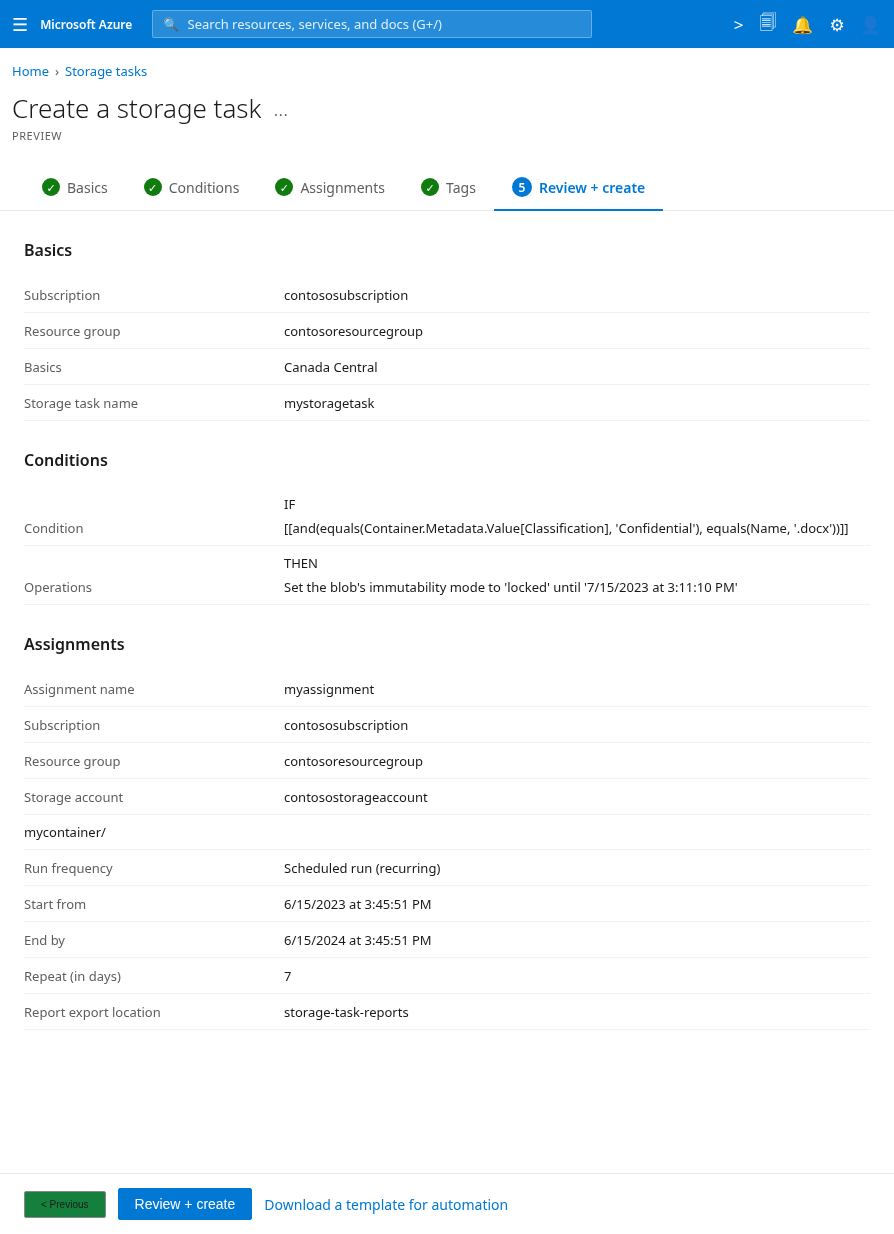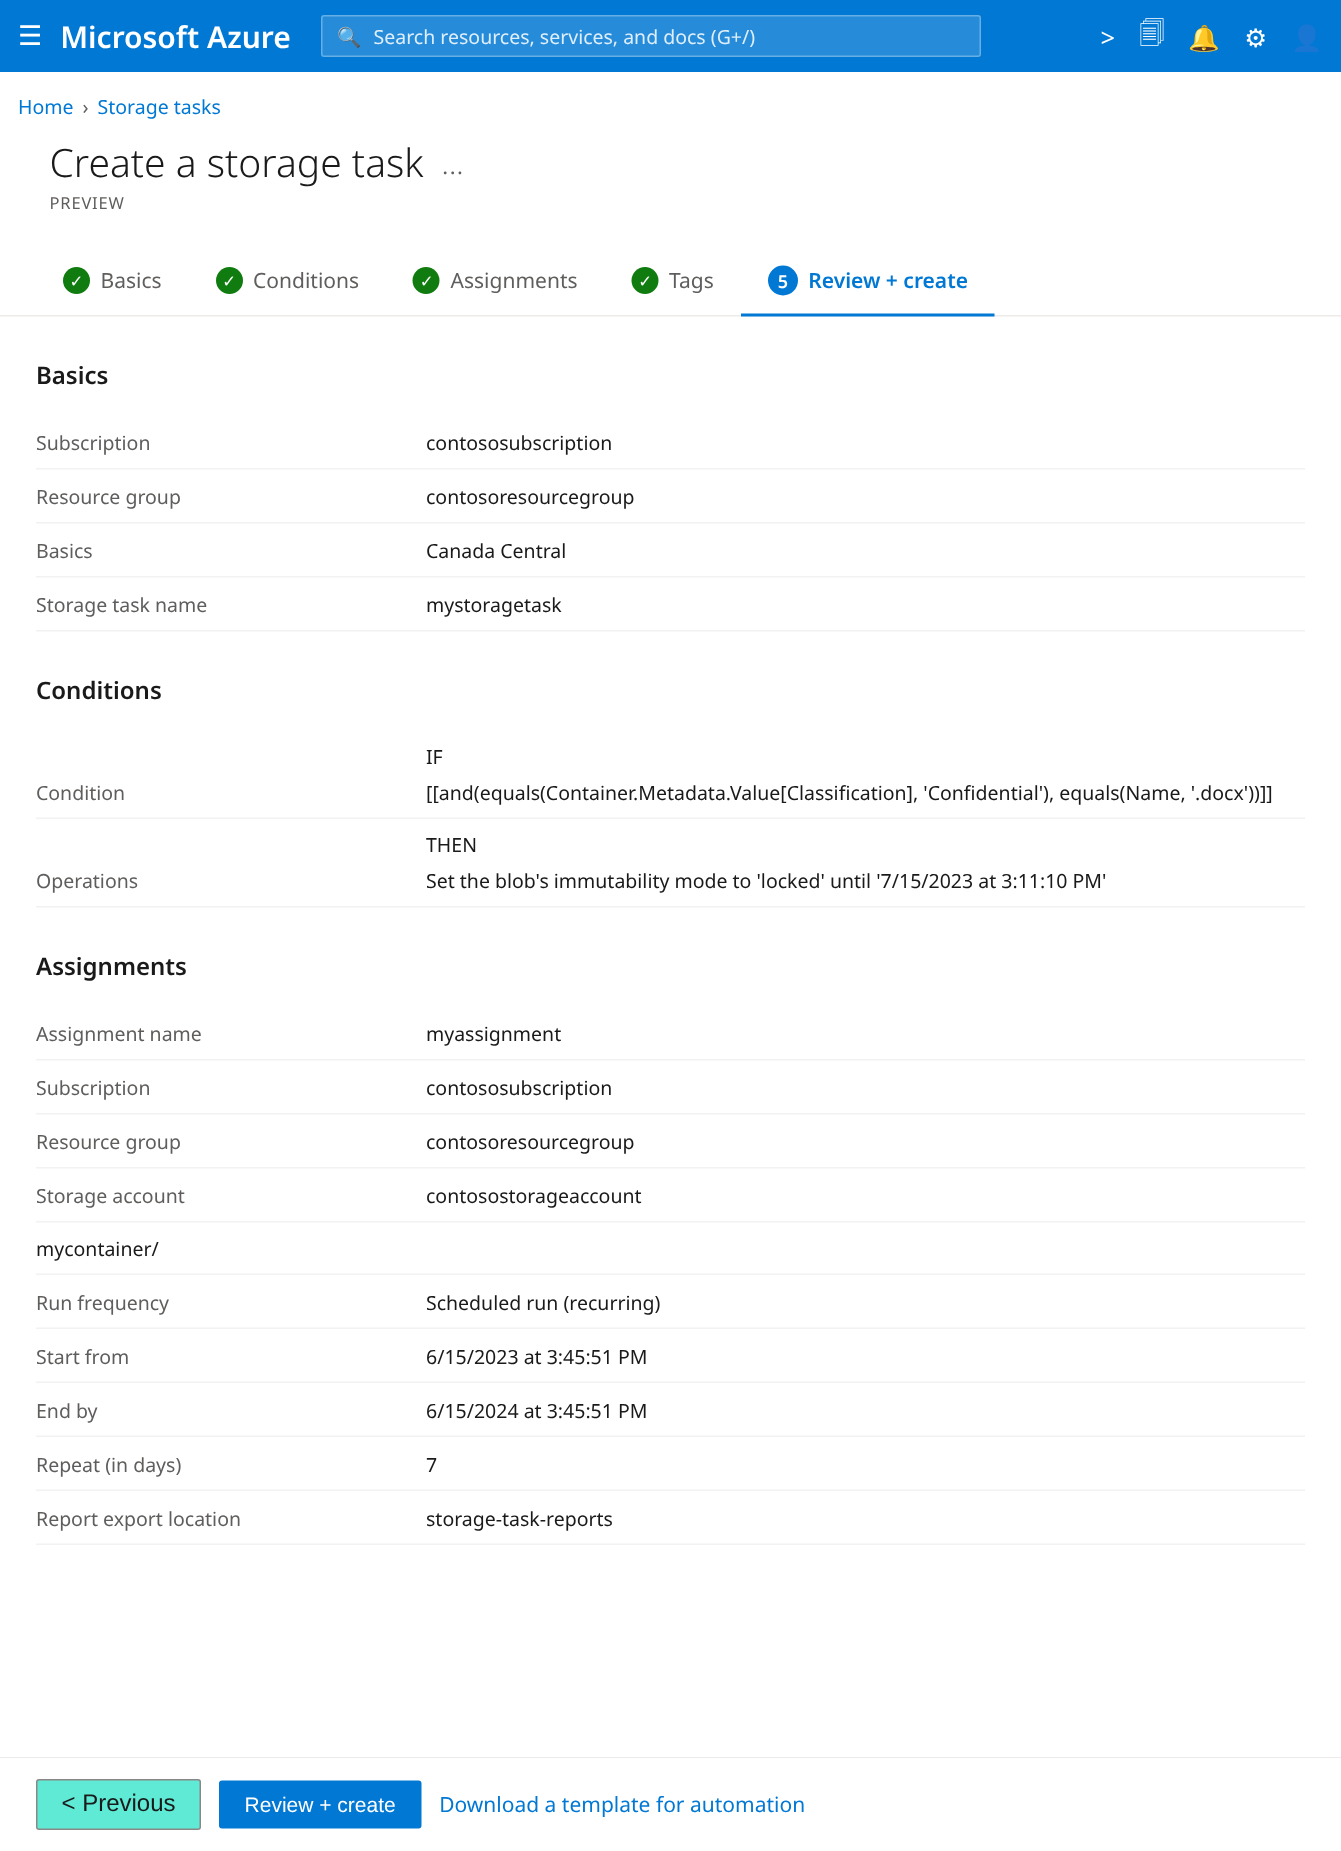--- a/index.html
+++ b/index.html
@@ -9,21 +9,21 @@
     .top-nav {
       background: #0078d4;
       height: 48px;
       display: flex;
       align-items: center;
       padding: 0 12px;
       gap: 12px;
       color: #fff;
     }
     .nav-hamburger { font-size: 18px; cursor: pointer; color: #fff; }
-    .nav-logo { font-weight: 600; font-size: 20px; color: #fff; margin-right: 8px; }
+    .nav-logo { font-weight: 600; font-size: 12px; color: #fff; margin-right: 8px; }
     .nav-search {
       flex: 1;
       max-width: 440px;
       display: flex;
       align-items: center;
       background: rgba(255,255,255,0.15);
       border: 1px solid rgba(255,255,255,0.3);
       border-radius: 2px;
       padding: 4px 10px;
       gap: 8px;
@@ -37,21 +37,21 @@
       display: flex;
       align-items: center;
       padding: 14px 12px 6px;
       font-size: 13px;
       color: #0078d4;
       gap: 6px;
     }
     .breadcrumb span { color: #605e5c; }
 
     
-    .page-title-area { padding: 4px 33px 0; }
+    .page-title-area { padding: 4px 12px 0; }
     .page-title { font-size: 26px; font-weight: 300; color: #1a1a1a; display: flex; align-items: center; gap: 12px; }
     .page-title .ellipsis { font-size: 20px; color: #605e5c; cursor: pointer; }
     .preview-badge { font-size: 11px; color: #605e5c; letter-spacing: 0.05em; margin-top: 2px; }
 
     
     .tabs {
       display: flex;
       align-items: center;
       padding: 18px 24px 0;
       gap: 0;
@@ -126,24 +126,24 @@
       bottom: 0; left: 0; right: 0;
       background: #fff;
       border-top: 1px solid #edebe9;
       padding: 14px 24px;
       display: flex;
       align-items: center;
       gap: 12px;
     }
     .btn-previous {
       padding: 7px 16px;
-      background: #5eead4;
+      background: #15803d;
       border: 1px solid #8a8886;
       border-radius: 2px;
-      font-size: 16px;
+      font-size: 10px;
       cursor: pointer;
       color: #1a1a1a;
     }
     .btn-review {
       padding: 7px 16px;
       background: #0078d4;
       border: 1px solid #0078d4;
       border-radius: 2px;
       font-size: 14px;
       cursor: pointer;

